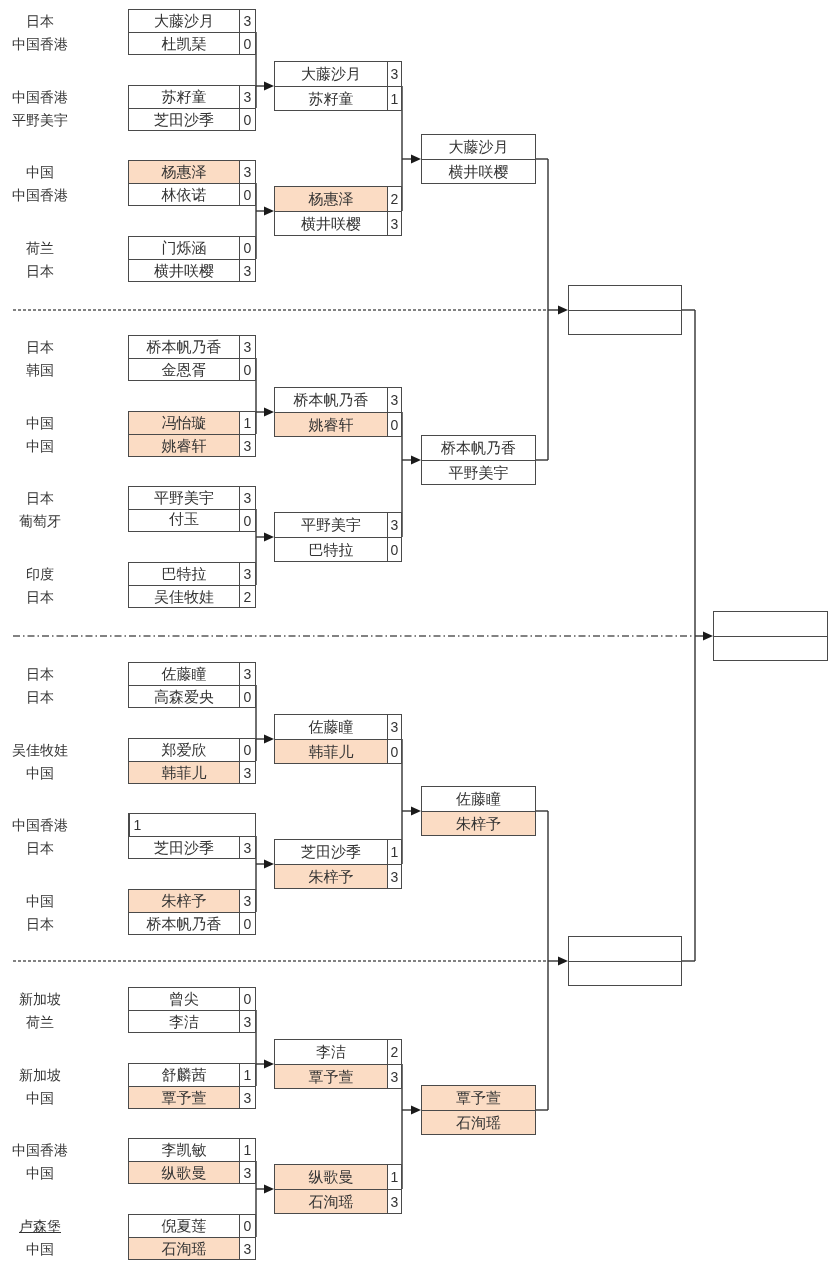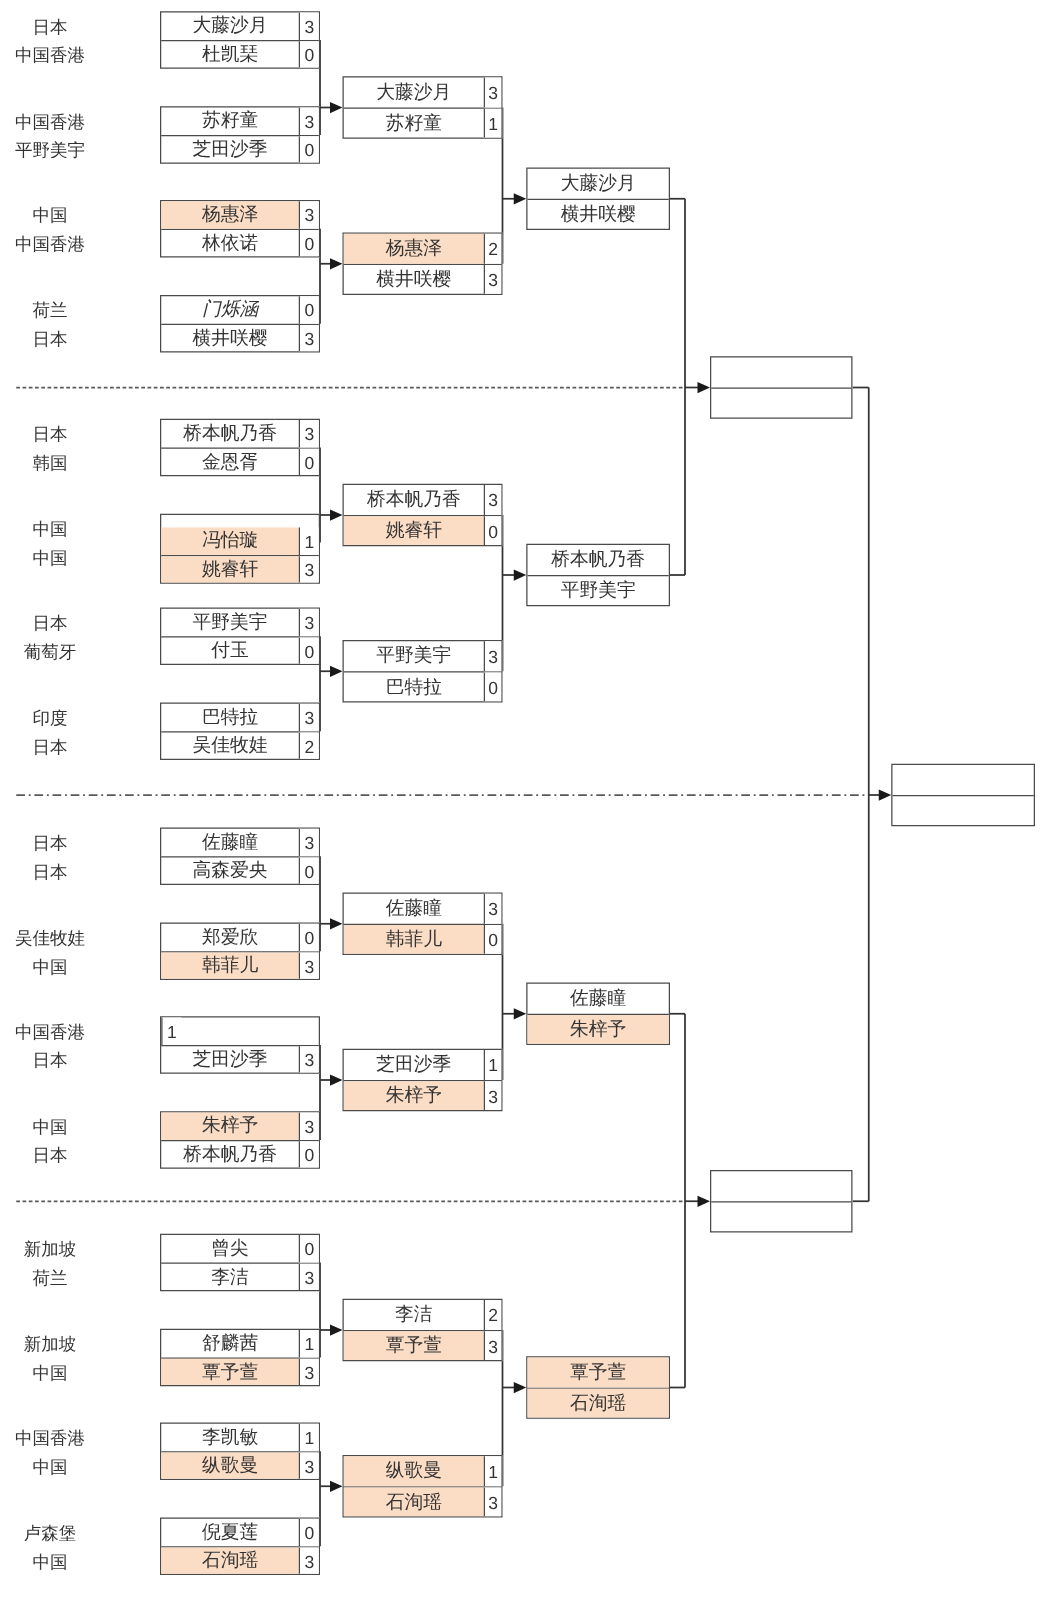--- a/index.html
+++ b/index.html
@@ -108,21 +108,21 @@
       </div>
       <div class="row" style="height: 22px;">
         <div class="cell name" style="line-height: 22px;">林依诺</div>
         <div class="cell score" style="width: 16px; line-height: 22px;">0</div>
       </div>
     </div>
     <div class="country" style="top: 237px; height: 22px; line-height: 22px;">荷兰</div>
     <div class="country" style="top: 260px; height: 22px; line-height: 22px;">日本</div>
     <div class="box" style="left: 128px; top: 236px; width: 128px;">
       <div class="row" style="height: 22px;">
-        <div class="cell name" style="line-height: 22px; font-style: italic;">门烁涵</div>
+        <div class="cell name" style="line-height: 22px;">门烁涵</div>
         <div class="cell score" style="width: 16px; line-height: 22px;">0</div>
       </div>
       <div class="row" style="height: 22px;">
         <div class="cell name" style="line-height: 22px;">横井咲樱</div>
         <div class="cell score" style="width: 16px; line-height: 22px;">3</div>
       </div>
     </div>
     <div class="box" style="left: 274px; top: 61px; width: 128px;">
       <div class="row" style="height: 24px;">
         <div class="cell name" style="line-height: 24px;">大藤沙月</div>
@@ -159,38 +159,38 @@
         <div class="cell score" style="width: 16px; line-height: 22px;">3</div>
       </div>
       <div class="row" style="height: 22px;">
         <div class="cell name" style="line-height: 22px;">金恩胥</div>
         <div class="cell score" style="width: 16px; line-height: 22px;">0</div>
       </div>
     </div>
     <div class="country" style="top: 412px; height: 22px; line-height: 22px;">中国</div>
     <div class="country" style="top: 435px; height: 22px; line-height: 22px;">中国</div>
     <div class="box" style="left: 128px; top: 411px; width: 128px;">
-      <div class="row" style="height: 22px; margin-top: 10px;">
+      <div class="row" style="height: 22px;">
         <div class="cell name" style="line-height: 22px; background: rgb(251, 220, 196);">冯怡璇</div>
         <div class="cell score" style="width: 16px; line-height: 22px;">1</div>
       </div>
       <div class="row" style="height: 22px;">
         <div class="cell name" style="line-height: 22px; background: rgb(251, 220, 196);">姚睿轩</div>
         <div class="cell score" style="width: 16px; line-height: 22px;">3</div>
       </div>
     </div>
     <div class="country" style="top: 487px; height: 22px; line-height: 22px;">日本</div>
     <div class="country" style="top: 510px; height: 22px; line-height: 22px;">葡萄牙</div>
     <div class="box" style="left: 128px; top: 486px; width: 128px;">
       <div class="row" style="height: 22px;">
         <div class="cell name" style="line-height: 22px;">平野美宇</div>
         <div class="cell score" style="width: 16px; line-height: 22px;">3</div>
       </div>
       <div class="row" style="height: 22px;">
-        <div class="cell name" style="line-height: 22px;">付玉</div>
+        <div class="cell name" style="line-height: 22px; font-family: Liberation Mono, monospace;">付玉</div>
         <div class="cell score" style="width: 16px; line-height: 22px;">0</div>
       </div>
     </div>
     <div class="country" style="top: 563px; height: 22px; line-height: 22px;">印度</div>
     <div class="country" style="top: 586px; height: 22px; line-height: 22px;">日本</div>
     <div class="box" style="left: 128px; top: 562px; width: 128px;">
       <div class="row" style="height: 22px;">
         <div class="cell name" style="line-height: 22px;">巴特拉</div>
         <div class="cell score" style="width: 16px; line-height: 22px;">3</div>
       </div>
@@ -332,21 +332,21 @@
     <div class="box" style="left: 128px; top: 1138px; width: 128px;">
       <div class="row" style="height: 22px;">
         <div class="cell name" style="line-height: 22px;">李凯敏</div>
         <div class="cell score" style="width: 16px; line-height: 22px;">1</div>
       </div>
       <div class="row" style="height: 22px;">
         <div class="cell name" style="line-height: 22px; background: rgb(251, 220, 196);">纵歌曼</div>
         <div class="cell score" style="width: 16px; line-height: 22px;">3</div>
       </div>
     </div>
-    <div class="country" style="top: 1215px; height: 22px; line-height: 22px;">卢森堡</div>
+    <div class="country" style="top: 1215px; height: 22px; line-height: 22px; text-decoration: underline;">卢森堡</div>
     <div class="country" style="top: 1238px; height: 22px; line-height: 22px;">中国</div>
     <div class="box" style="left: 128px; top: 1214px; width: 128px;">
       <div class="row" style="height: 22px;">
         <div class="cell name" style="line-height: 22px;">倪夏莲</div>
         <div class="cell score" style="width: 16px; line-height: 22px;">0</div>
       </div>
       <div class="row" style="height: 22px;">
         <div class="cell name" style="line-height: 22px; background: rgb(251, 220, 196);">石洵瑶</div>
         <div class="cell score" style="width: 16px; line-height: 22px;">3</div>
       </div>

